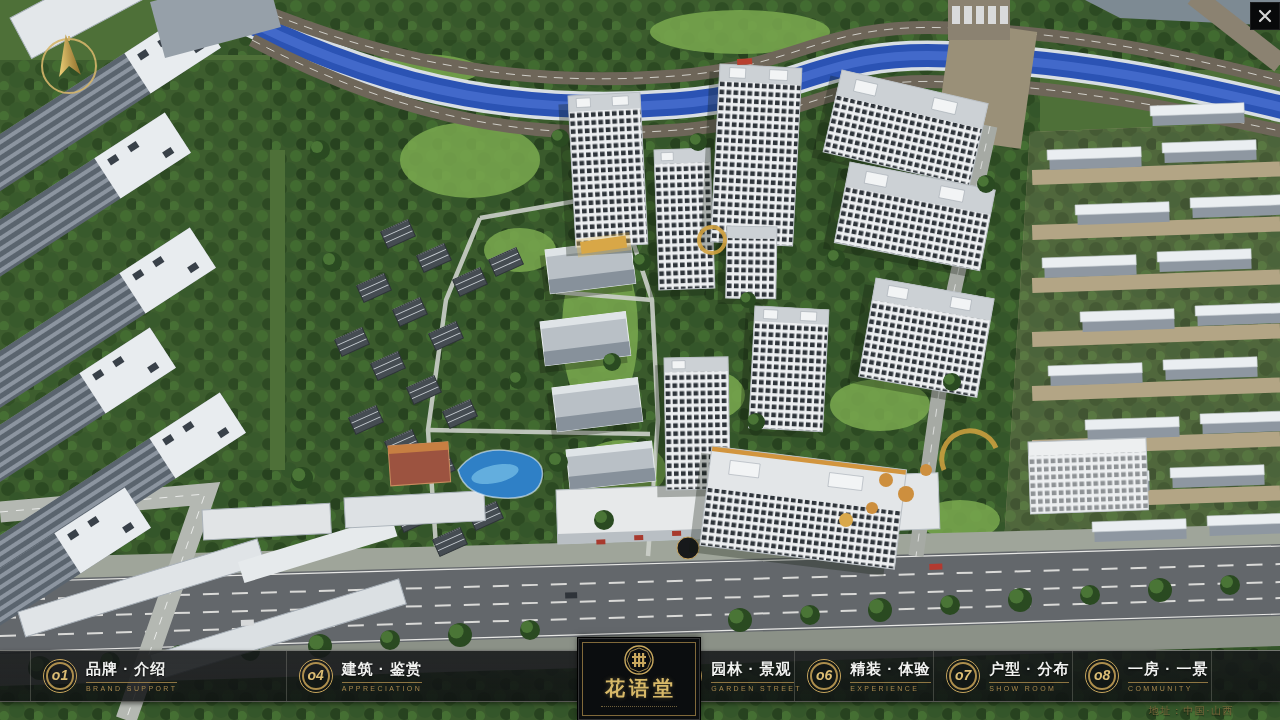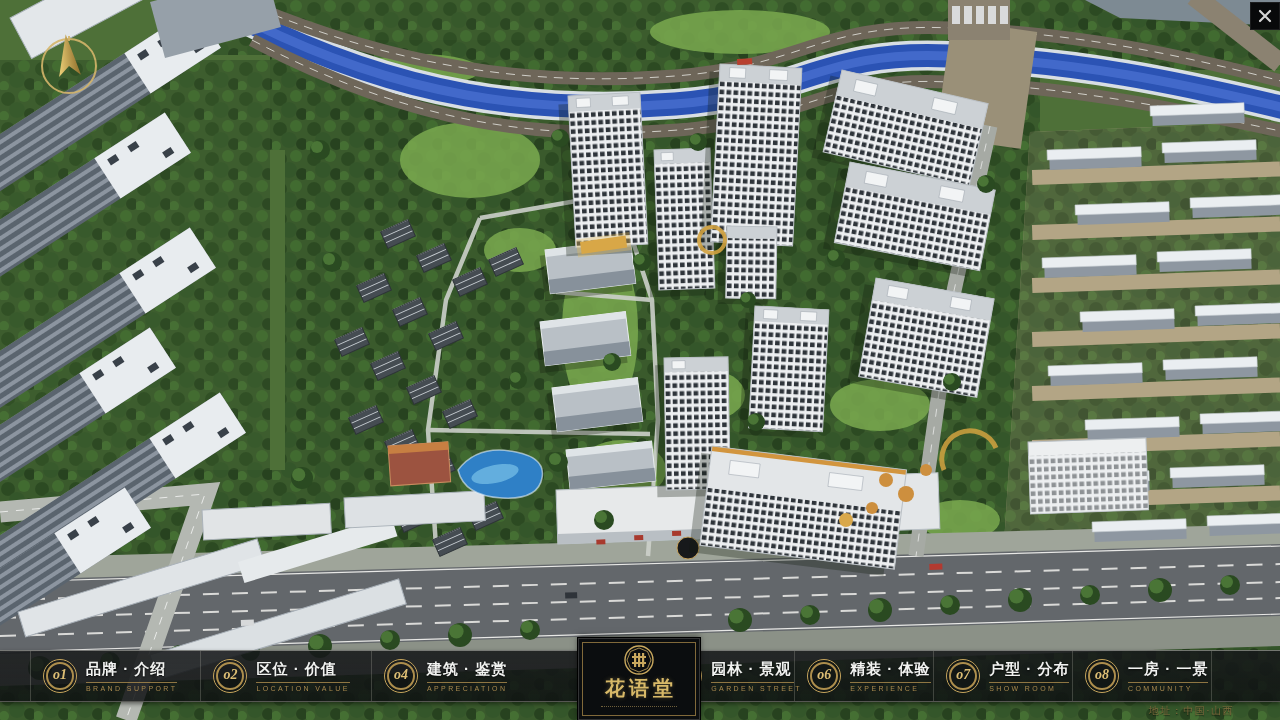--- a/index.html
+++ b/index.html
@@ -26,21 +26,21 @@
   .nav-spacer{width:122px;}
   .nav-group.right{flex:1;padding-right:68px;}
   .nav-item{flex:1;display:flex;align-items:center;gap:9px;padding-left:12px;
             border-left:1px solid rgba(175,175,165,.28);cursor:pointer;min-width:0;}
   .nav-end{width:0;border-left:1px solid rgba(175,175,165,.28);}
   .badge{width:32px;height:32px;border-radius:50%;flex:0 0 32px;position:relative;
          border:1px solid #c5a45c;background:rgba(12,14,16,.35);
          display:flex;align-items:center;justify-content:center;}
   .badge::before{content:"";position:absolute;inset:2px;border-radius:50%;
          border:2px solid #ad8e4d;}
-  .badge span{font-family:Liberation Serif, serif;font-style:italic;font-weight:bold;
+  .badge span{font-family:Liberation Sans, sans-serif;font-style:italic;font-weight:bold;
          font-size:14px;color:#dcbd74;position:relative;top:-1px;}
   .nav-text{display:flex;flex-direction:column;min-width:0;justify-content:flex-end;}
   .nav-text .zh{font-size:15px;font-weight:bold;color:#f1f2f0;letter-spacing:1px;
          white-space:nowrap;padding-bottom:3px;margin-bottom:2px;
          border-bottom:1px solid rgba(172,140,78,.8);text-shadow:0 1px 2px rgba(0,0,0,.7);}
   .nav-text .en{font-size:7px;color:#a8894e;letter-spacing:2.4px;white-space:nowrap;}
 
   
   .logo{position:absolute;left:578px;bottom:0;width:122px;height:82px;z-index:6;
         background:#0b0d0f;border:1px solid #333435;box-sizing:border-box;
@@ -474,29 +474,20 @@
         <div class="badge">
             <span>o1</span>
           </div>
         <div class="nav-text">
             <div class="zh">品牌 · 介绍</div>
         <div class="en">BRAND SUPPORT</div>
           </div>
       </div>
       <div class="nav-item">
         <div class="badge">
-            <span>o2</span>
-          </div>
-        <div class="nav-text">
-            <div class="zh">区位 · 价值</div>
-        <div class="en">LOCATION VALUE</div>
-          </div>
-      </div>
-      <div class="nav-item">
-        <div class="badge">
             <span>o4</span>
           </div>
         <div class="nav-text">
             <div class="zh">建筑 · 鉴赏</div>
         <div class="en">APPRECIATION</div>
           </div>
       </div>
     </div>
     <div class="nav-spacer"></div>
     <div class="nav-group right">

